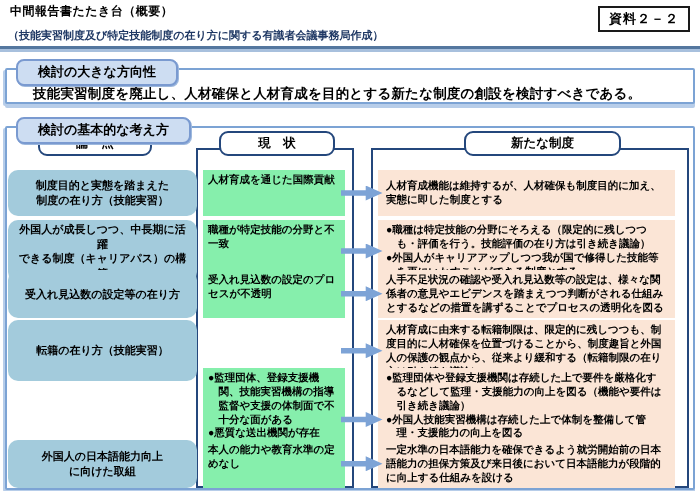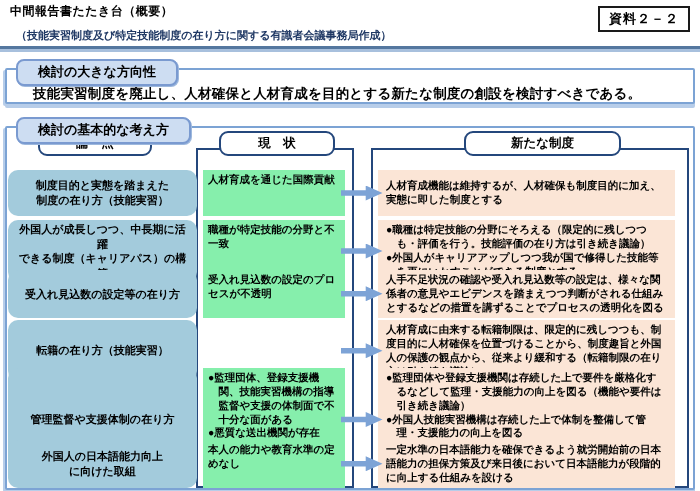--- a/index.html
+++ b/index.html
@@ -20,21 +20,21 @@
   }
   .doc-ref {
     position: absolute; right: 10px; top: 6px;
     border: 2px solid #1a1a1a;
     padding: 2px 9px;
     font-size: 13px; font-weight: 700; letter-spacing: 1px;
     background: #fff;
   }
   .page-subtitle {
     position: absolute; left: 8px; top: 28px;
-    font-size: 11px; font-weight: 600; color: #1f3864; margin-left: 8px;
+    font-size: 11px; font-weight: 600; color: #1f3864;
   }
   .header-divider {
     position: absolute; left: 0; top: 46px; width: 700px; height: 6px;
     background: linear-gradient(to bottom, #54779f 0 55%, #a8c0dd 55% 100%);
   }
 
   
   .panel {
     position: relative;
     margin: 0 5px;
@@ -196,21 +196,20 @@
         <div class="row">
           <div class="cell topic">転籍の在り方（技能実習）</div>
           <div class="arrow-wrap">
             <div class="arrow"></div>
           </div>
           <div class="cell new">
             <div class="item">人材育成に由来する転籍制限は、限定的に残しつつも、制度目的に人材確保を位置づけることから、制度趣旨と外国人の保護の観点から、従来より緩和する（転籍制限の在り方は引き続き議論）</div>
           </div>
         </div>
         <div class="row">
-          <div class="cell topic">管理監督や支援体制の在り方</div>
           <div class="cell current">
             <div class="item bullet">●監理団体、登録支援機関、技能実習機構の指導監督や支援の体制面で不十分な面がある</div>
             <div class="item bullet">●悪質な送出機関が存在</div>
           </div>
           <div class="arrow-wrap">
             <div class="arrow"></div>
           </div>
           <div class="cell new">
             <div class="item bullet">●監理団体や登録支援機関は存続した上で要件を厳格化するなどして監理・支援能力の向上を図る（機能や要件は引き続き議論）</div>
             <div class="item bullet">●外国人技能実習機構は存続した上で体制を整備して管理・支援能力の向上を図る</div>

